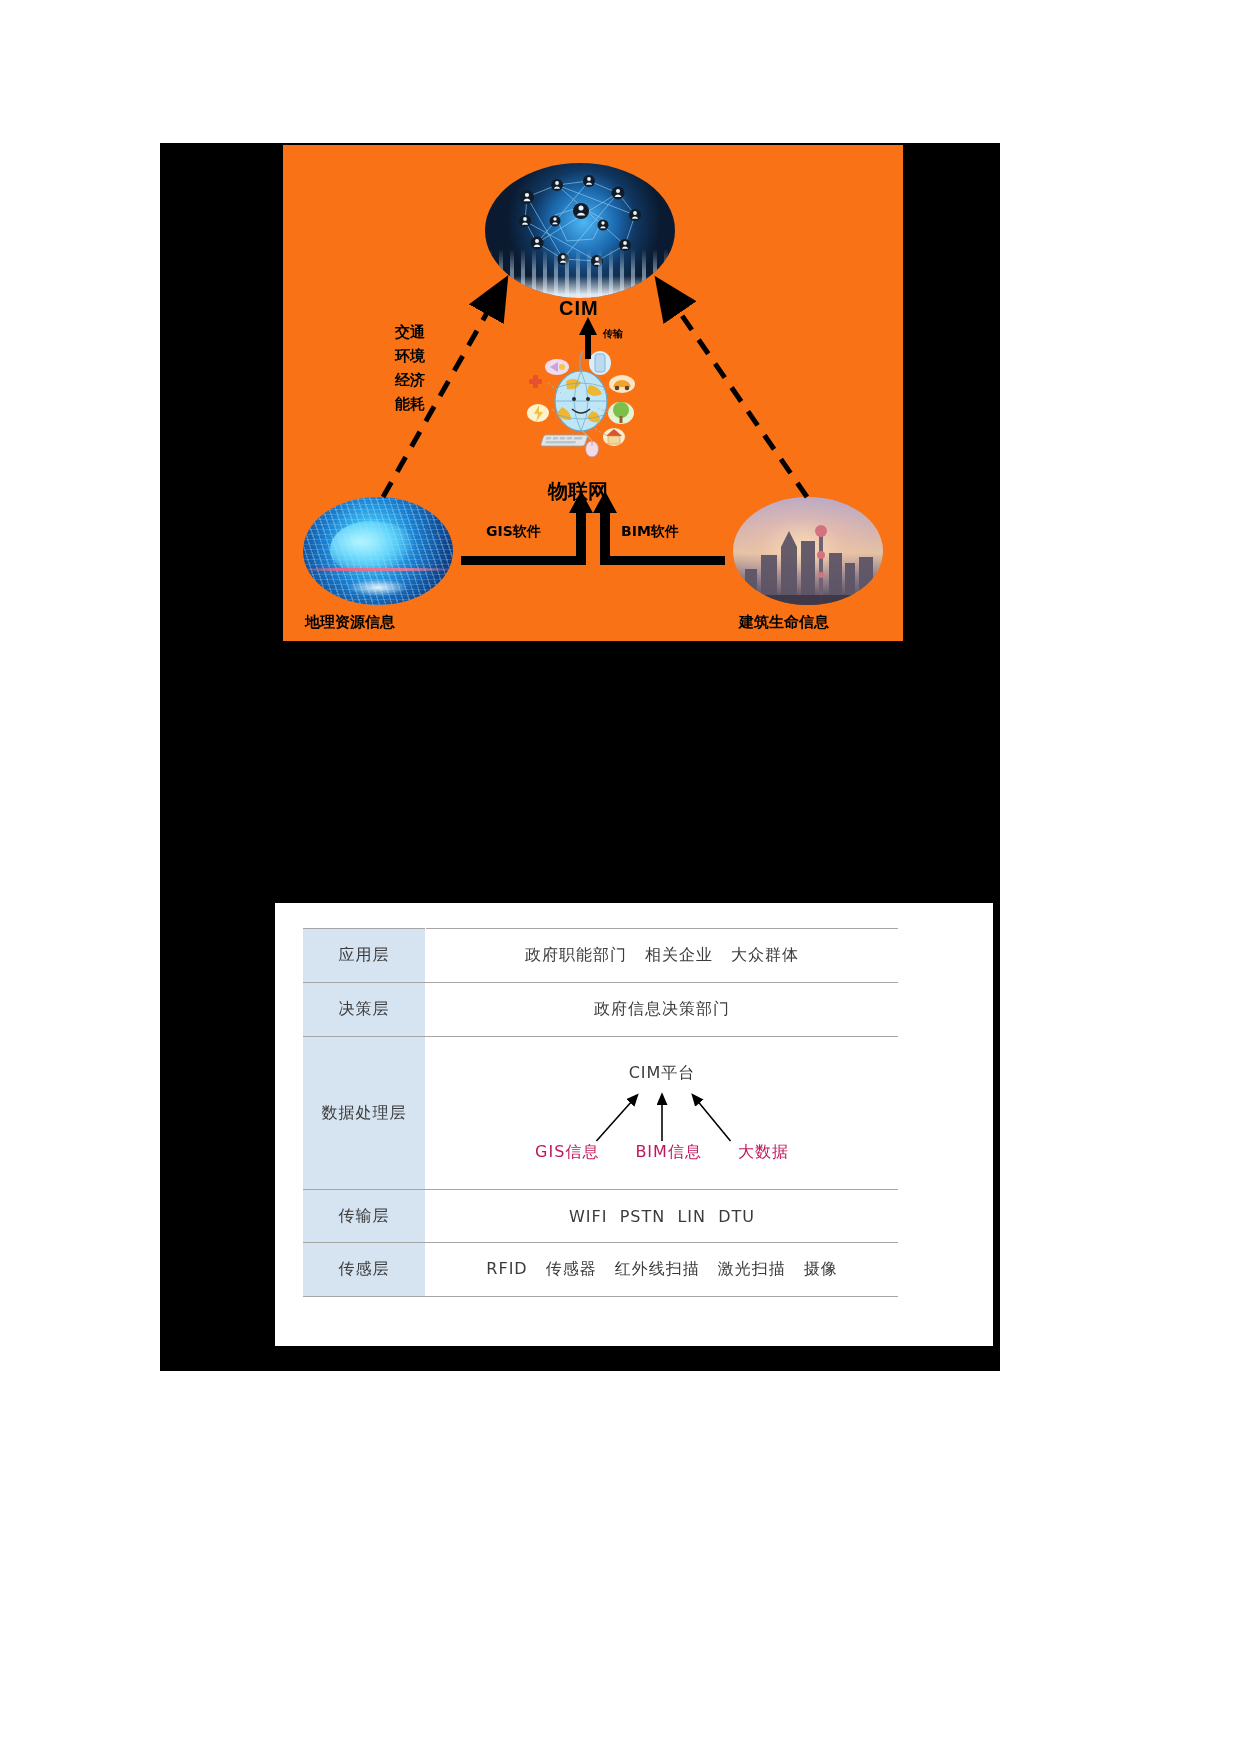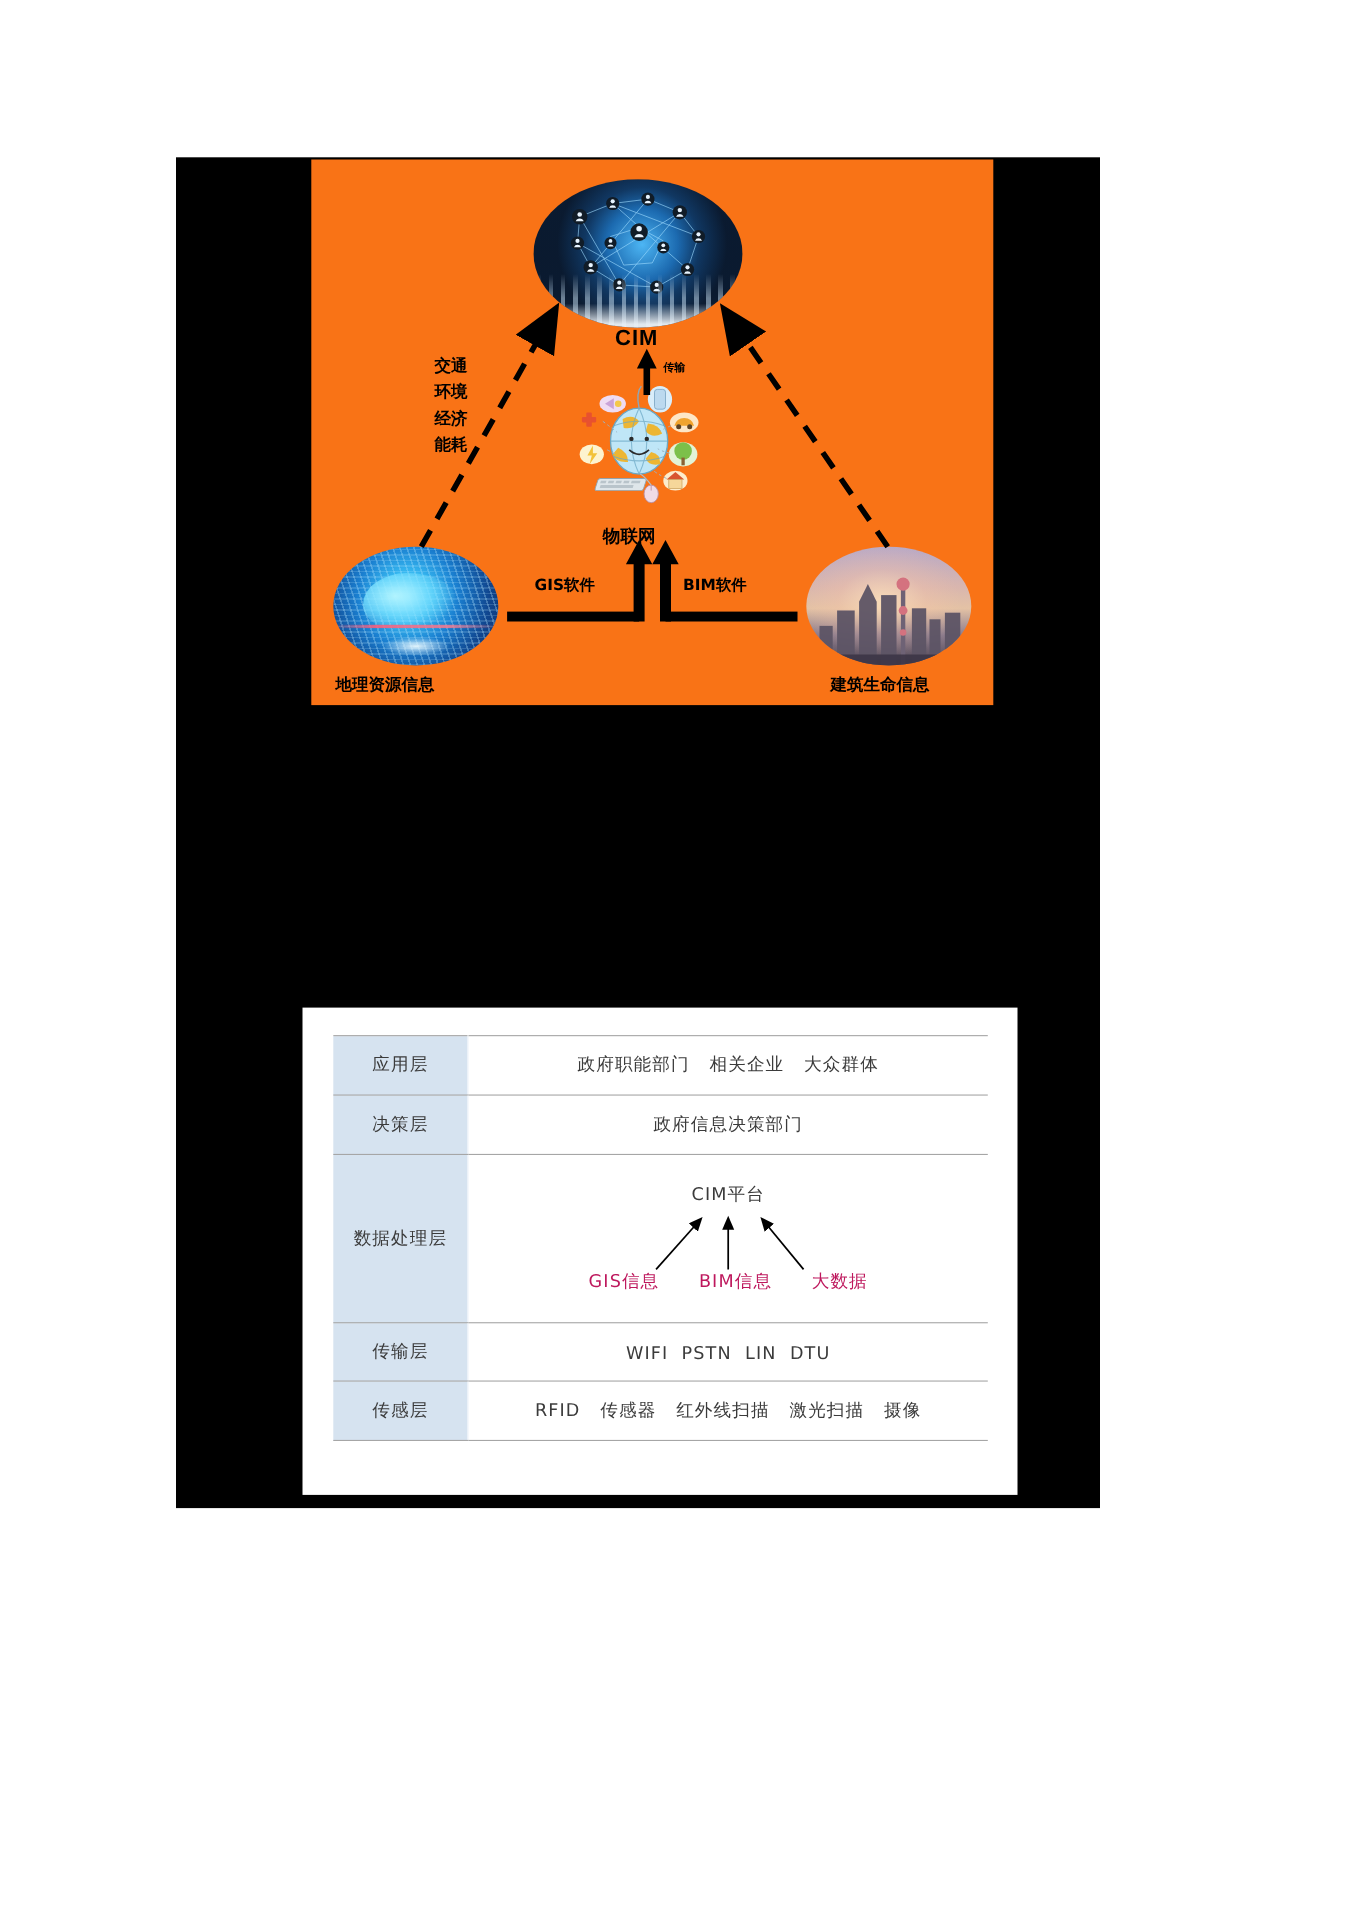--- a/index.html
+++ b/index.html
@@ -139,41 +139,40 @@
   #stack-left  div:nth-child(3){ padding-right: 24px;}
   #stack-left  div:nth-child(4){ padding-right: 36px;}
 
   #stack-right { position:absolute; left: 428px; top: 175px; width: 110px; text-align: left; }
   #stack-right div { font-size: 15px; font-weight: bold; color:#000; line-height: 24px; font-family:"DejaVu Sans", sans-serif;}
   #stack-right div:nth-child(1){ padding-left: 0px;}
   #stack-right div:nth-child(2){ padding-left: 12px;}
   #stack-right div:nth-child(3){ padding-left: 24px;}
   #stack-right div:nth-child(4){ padding-left: 36px;}
 
-  #lbl-iot      { left: 265px; top: 333px; font-size: 16px; text-align: center; }
+  #lbl-iot      { left: 265px; top: 333px; font-size: 20px; text-align: center; }
   #lbl-gis-sw   { left: 203px; top: 378px; font-size: 14px; }
   #lbl-bim-sw   { left: 338px; top: 378px; font-size: 14px; }
   #cap-left     { left: 22px;  top: 468px; font-size: 15px; }
-  #cap-right    { left: 472px; top: 468px; font-size: 15px; text-align: center; }
+  #cap-right    { left: 456px; top: 468px; font-size: 15px; text-align: center; }
 
   
   #fig1-vec {
     position: absolute; left:0; top:0; width: 620px; height: 496px;
     pointer-events: none;
   }
 
   
   #fig2 {
     position: absolute;
     left: 275px;
     top: 903px;
-    width: 650px;
+    width: 718px;
     height: 443px;
     background: #ffffff;
-    margin-top: 13px;
   }
   #layer-table {
     position: absolute;
     left: 28px;
     top: 25px;
     width: 595px;
     border-collapse: collapse;
     table-layout: fixed;
   }
   #layer-table td {

